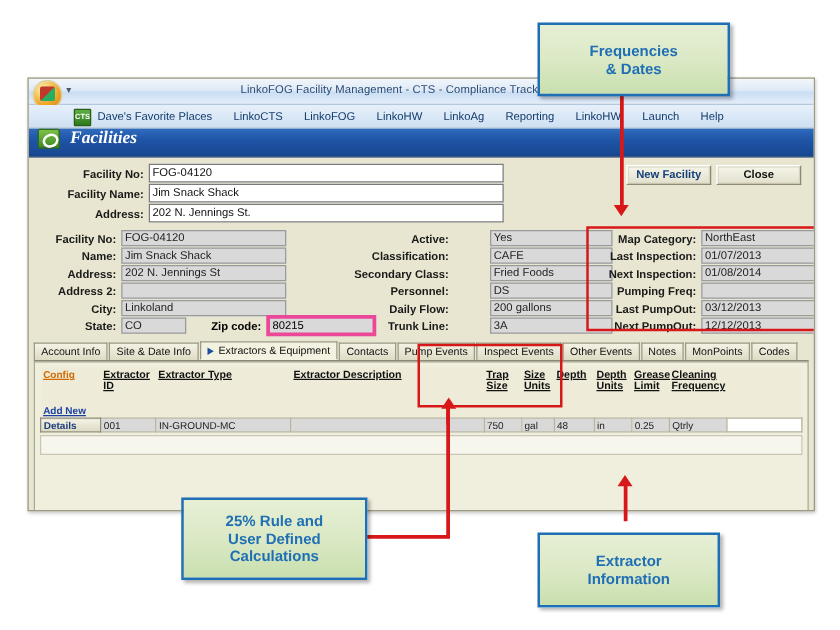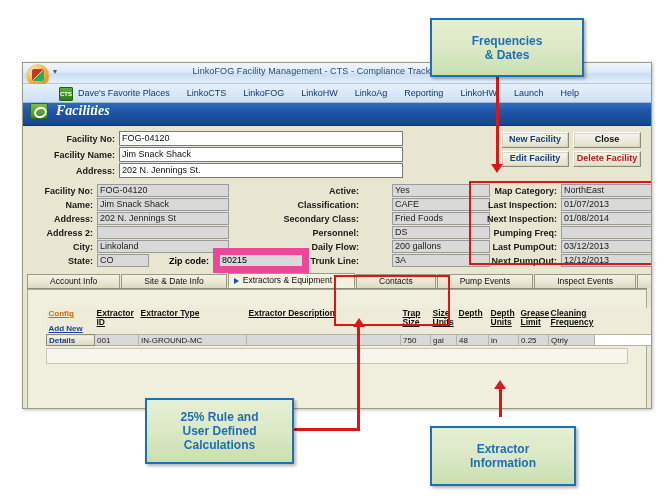--- a/index.html
+++ b/index.html
@@ -130,76 +130,76 @@
   .drow .val{
     background:#d9d9d9;border:1px solid #9a9a9a;
     height:11px;line-height:11px;font-size:9px;padding-left:2px;
     color:#222;overflow:hidden;white-space:nowrap;
   }
   #col-left{left:8px;}
   #col-left .lbl{width:62px;}
   #col-left .val{width:128px;}
   #col-left .drow.state .val{width:48px;}
   #col-left .drow.state .zlbl{width:60px;text-align:right;padding-right:4px;font-weight:bold;font-size:9px;}
-  #col-left .drow.state .zval{width:80px;background:#d9d9d9;border:7px solid #ec4899;height:11px;line-height:11px;font-size:9px;padding-left:2px;}
+  #col-left .drow.state .zval{width:80px;background:#d9d9d9;border:3px solid #ec4899;height:11px;line-height:11px;font-size:9px;padding-left:2px;}
   #col-mid{left:250px;}
   #col-mid .lbl{width:86px;}
   #col-mid .val{width:94px;margin-left:29px;}
   #col-right{left:452px;}
   #col-right .lbl{width:82px;}
   #col-right .val{width:94px;}
 
   
   #freq-highlight{
     position:absolute;left:446px;top:-3px;width:186px;height:80px;
     border:2px solid #d81818;pointer-events:none;
   }
 
   
   #tab-strip{
     position:relative;height:14px;margin:2px 4px 0 4px;
     border-bottom:1px solid #8a8a76;
     display:flex;align-items:flex-end;font-size:8.5px;
   }
   .tab{
-    height:13px;line-height:13px;padding:0 22px;
+    height:13px;line-height:13px;padding:0 5px;
     background:linear-gradient(to bottom,#f4f2e4,#dedbc4);
     border:1px solid #9a9a86;border-bottom:none;margin-right:1px;
     color:#111;cursor:pointer;white-space:nowrap;
   }
   .tab.active{
     background:#f3f1e0;border-bottom:1px solid #f3f1e0;
     font-weight:normal;position:relative;padding-left:14px;
   }
   .tab.active:before{
     content:"";position:absolute;left:5px;top:4px;
     width:0;height:0;border-left:5px solid #1d4fa0;
     border-top:3px solid transparent;border-bottom:3px solid transparent;
   }
 
   
-  #grid-wrap{margin:0 4px;background:#f0eedc;border:1px solid #a8a694;padding:18px;height:120px;}
+  #grid-wrap{margin:0 4px;background:#f0eedc;border:1px solid #a8a694;padding:4px;height:120px;}
   table.grid{border-collapse:collapse;width:100%;font-size:8.5px;table-layout:fixed;}
   table.grid th{
     font-size:8.5px;font-weight:bold;text-align:left;vertical-align:top;
     padding:1px 2px;background:#eeecd8;color:#111;
     text-decoration:underline;white-space:normal;line-height:9px;height:20px;
   }
   table.grid td{
     border:1px solid #b6b4a2;background:#d9d9d9;
     height:10px;font-size:8px;padding:0 2px;color:#222;overflow:hidden;white-space:nowrap;
   }
   table.grid td.det{
     background:linear-gradient(to bottom,#f4f2e4,#dcd9c2);
     border:1px solid #8f8d7c;font-weight:bold;color:#1b3f7d;
     cursor:pointer;
   }
   table.grid td.blank{background:#fff;border:1px solid #b6b4a2;}
   .config-cell{font-size:8px;font-weight:bold;color:#d06a00;text-decoration:underline;cursor:pointer;display:block;}
-  .addnew-cell{font-size:8px;font-weight:bold;color:#1a3fa0;text-decoration:underline;cursor:pointer;display:block;margin-top:6px;}
+  .addnew-cell{font-size:8px;font-weight:bold;color:#1a3fa0;text-decoration:underline;cursor:pointer;display:block;margin-top:20px;}
   .spacer-band{height:14px;background:#f7f6ec;border:1px solid #c9c7b4;margin-top:2px;}
 
   
   .redbox{position:absolute;border:2px solid #d81818;pointer-events:none;}
   .redline{position:absolute;background:#d81818;pointer-events:none;}
   .arrow-down{
     position:absolute;width:0;height:0;
     border-left:6px solid transparent;border-right:6px solid transparent;
     border-top:9px solid #d81818;pointer-events:none;
   }
@@ -266,24 +266,20 @@
 
     <div class="combo-row">
       <div class="lbl">Address:</div>
       <div class="combo">202 N. Jennings St.</div>
     </div>
 
     <div id="facility-buttons">
       <div class="btn-row">
         <div class="fbtn">New Facility</div>
         <div class="fbtn dark">Close</div>
-      </div>
-      <div class="btn-row">
-        <div class="fbtn">Edit Facility</div>
-        <div class="fbtn danger">Delete Facility</div>
       </div>
     </div>
   </div>
 
   <div id="detail-panel">
 
     <div class="dcol" id="col-left">
       <div class="drow">
         <div class="lbl">Facility No:</div>
         <div class="val">FOG-04120</div>

